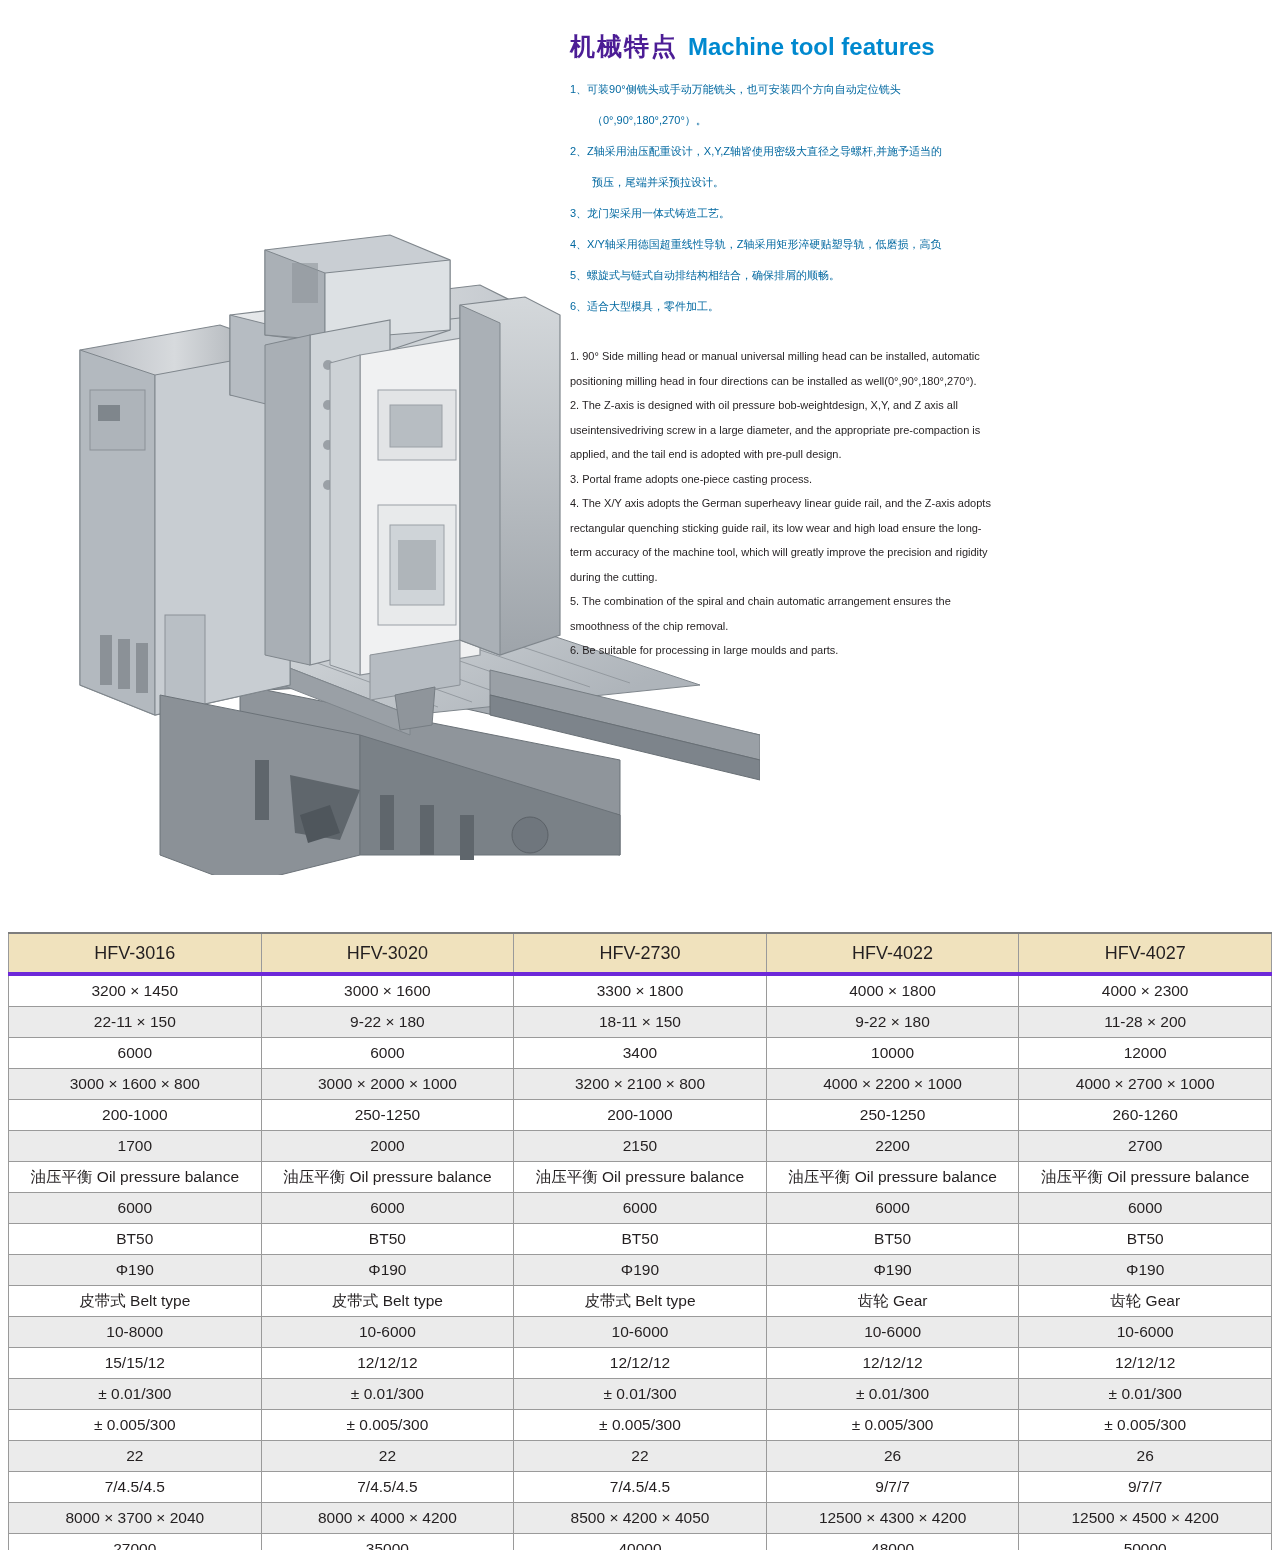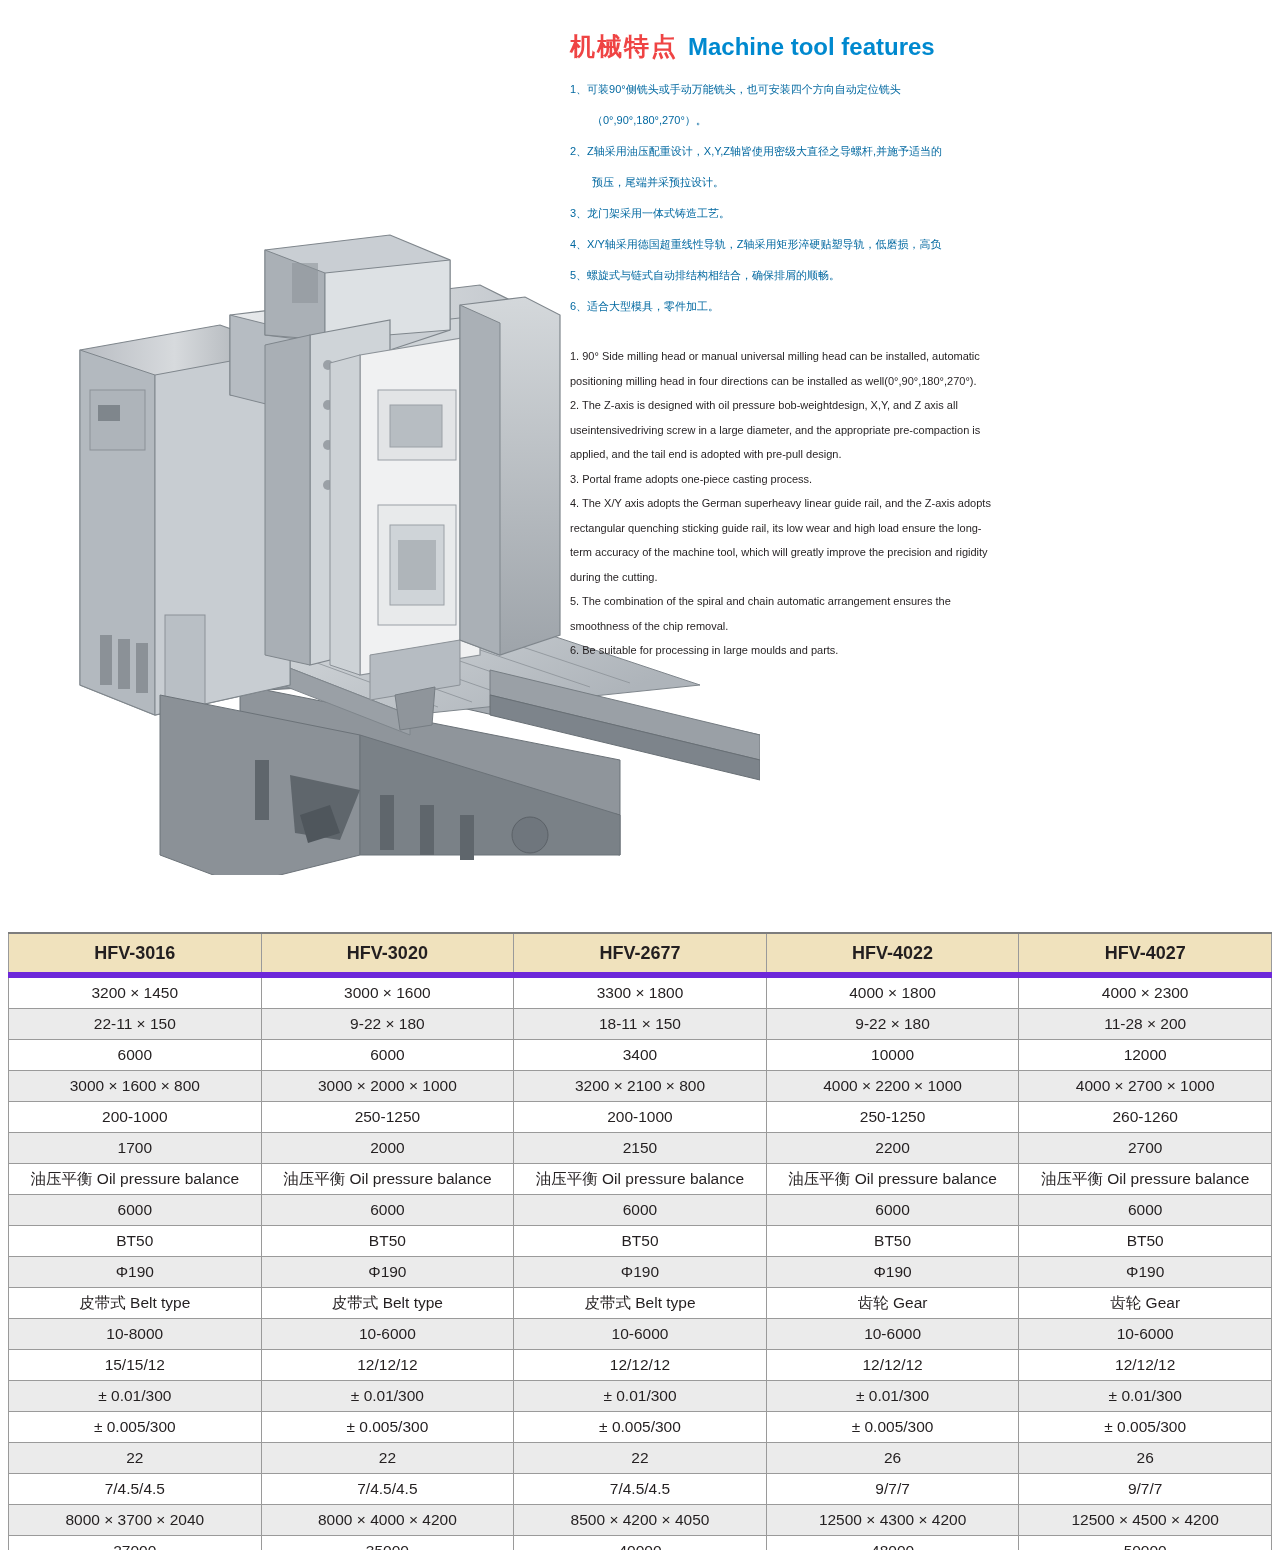--- a/index.html
+++ b/index.html
@@ -44,21 +44,21 @@
   }
   #features-heading {
     margin: 0 0 14px 0;
     line-height: 1;
     white-space: nowrap;
   }
   .heading-cn {
     font-size: 25px;
     font-weight: bold;
     letter-spacing: 2px;
-    color: #ef4444;
+    color: #4c1d95;
   }
   .heading-en {
     font-size: 24px;
     font-weight: bold;
     color: #0089cf;
     margin-left: 10px;
   }
   #features-cn {
     font-size: 11px;
     line-height: 31px;
@@ -98,25 +98,25 @@
     text-align: center;
     font-size: 15.5px;
     height: 28px;
     padding: 1px 3px;
     color: #231f20;
     white-space: nowrap;
     overflow: hidden;
   }
   table#spec-table tr.header-row td {
     background: #f0e2bd;
-    font-weight: bold;
+    font-weight: normal;
     font-size: 18px;
     height: 36px;
     border-top: 2px solid #7d7d7d;
-    border-bottom: 6px solid #6d28d9;
+    border-bottom: 4px solid #6d28d9;
   }
   table#spec-table tr.shade td {
     background: #ebebeb;
   }
   table#spec-table tr.plain td {
     background: #ffffff;
   }
   .cell-cn {
     font-size: 15px;
   }
@@ -266,21 +266,21 @@
     </div>
   </div>
 </div>
 
 <div id="spec-table-wrap">
   <table id="spec-table">
     <tbody>
       <tr class="header-row">
         <td>HFV-3016</td>
         <td>HFV-3020</td>
-        <td>HFV-2677</td>
+        <td>HFV-2730</td>
         <td>HFV-4022</td>
         <td>HFV-4027</td>
       </tr>
 
       <tr class="plain">
         <td>3200 × 1450</td>
         <td>3000 × 1600</td>
         <td>3300 × 1800</td>
         <td>4000 × 1800</td>
         <td>4000 × 2300</td>

